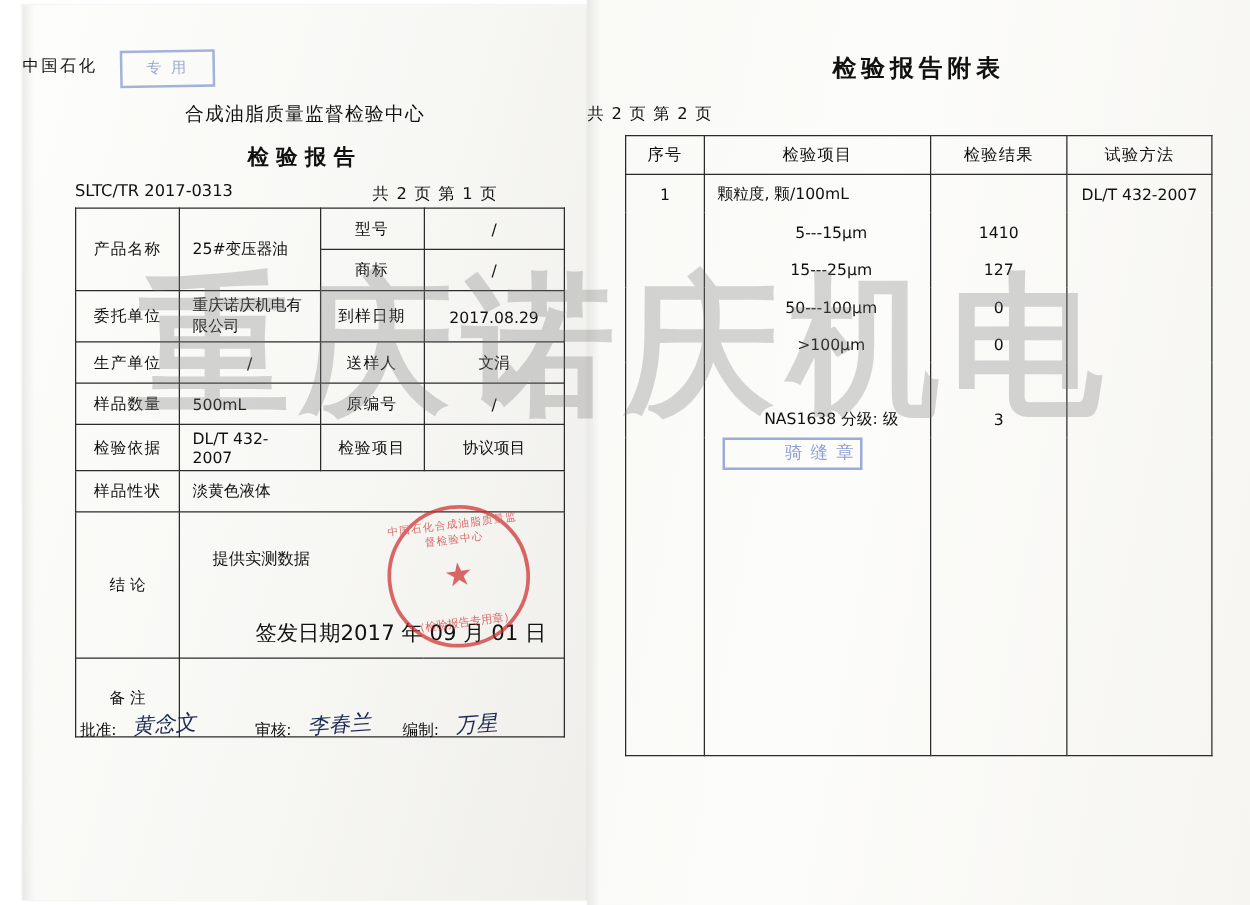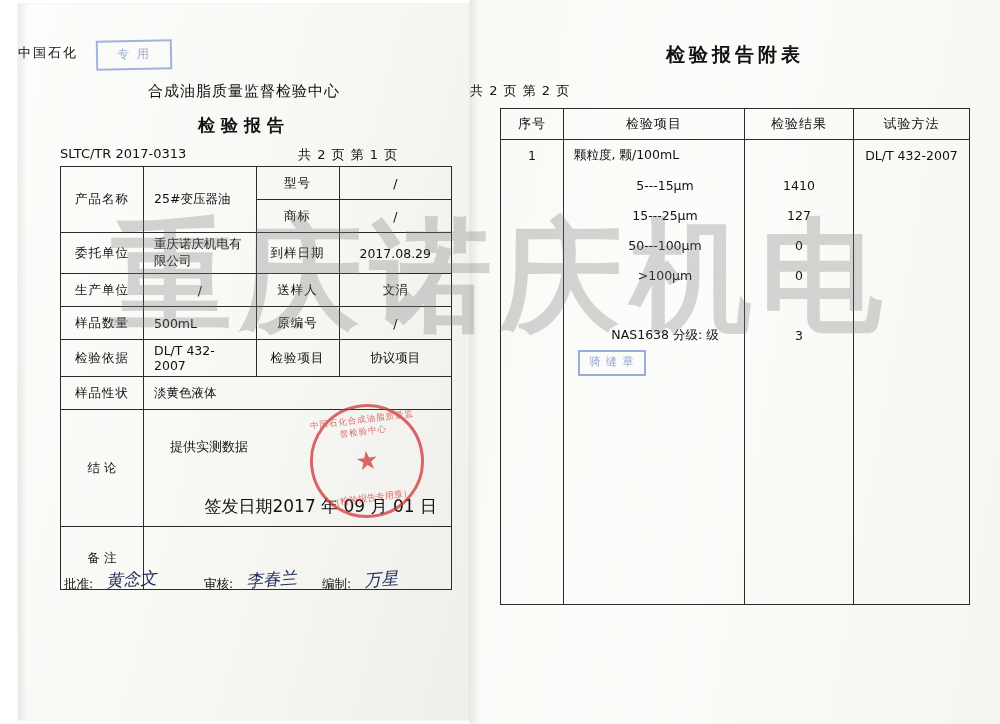--- a/index.html
+++ b/index.html
@@ -180,24 +180,25 @@
   #right-table td.noborder-top { border-top: none; text-align: center; }
   #right-table .filler td { height: 250px; }
 
   
   #blue-stamp2 {
     position: absolute; left: 578px; top: 350px;
     width: 64px; height: 22px;
     border: 2px solid #5b77c7;
     color: #4a63b5;
     opacity: .6;
-    font-size: 11px;
+    font-size: 14px;
     text-align: center;
     line-height: 20px;
     letter-spacing: 1px;
+    padding-left: 44px;
   }
 
   
   #watermark {
     position: absolute;
     left: 0; top: 196px;
     width: 1000px;
     text-align: center;
     font-size: 122px;
     font-weight: bold;

